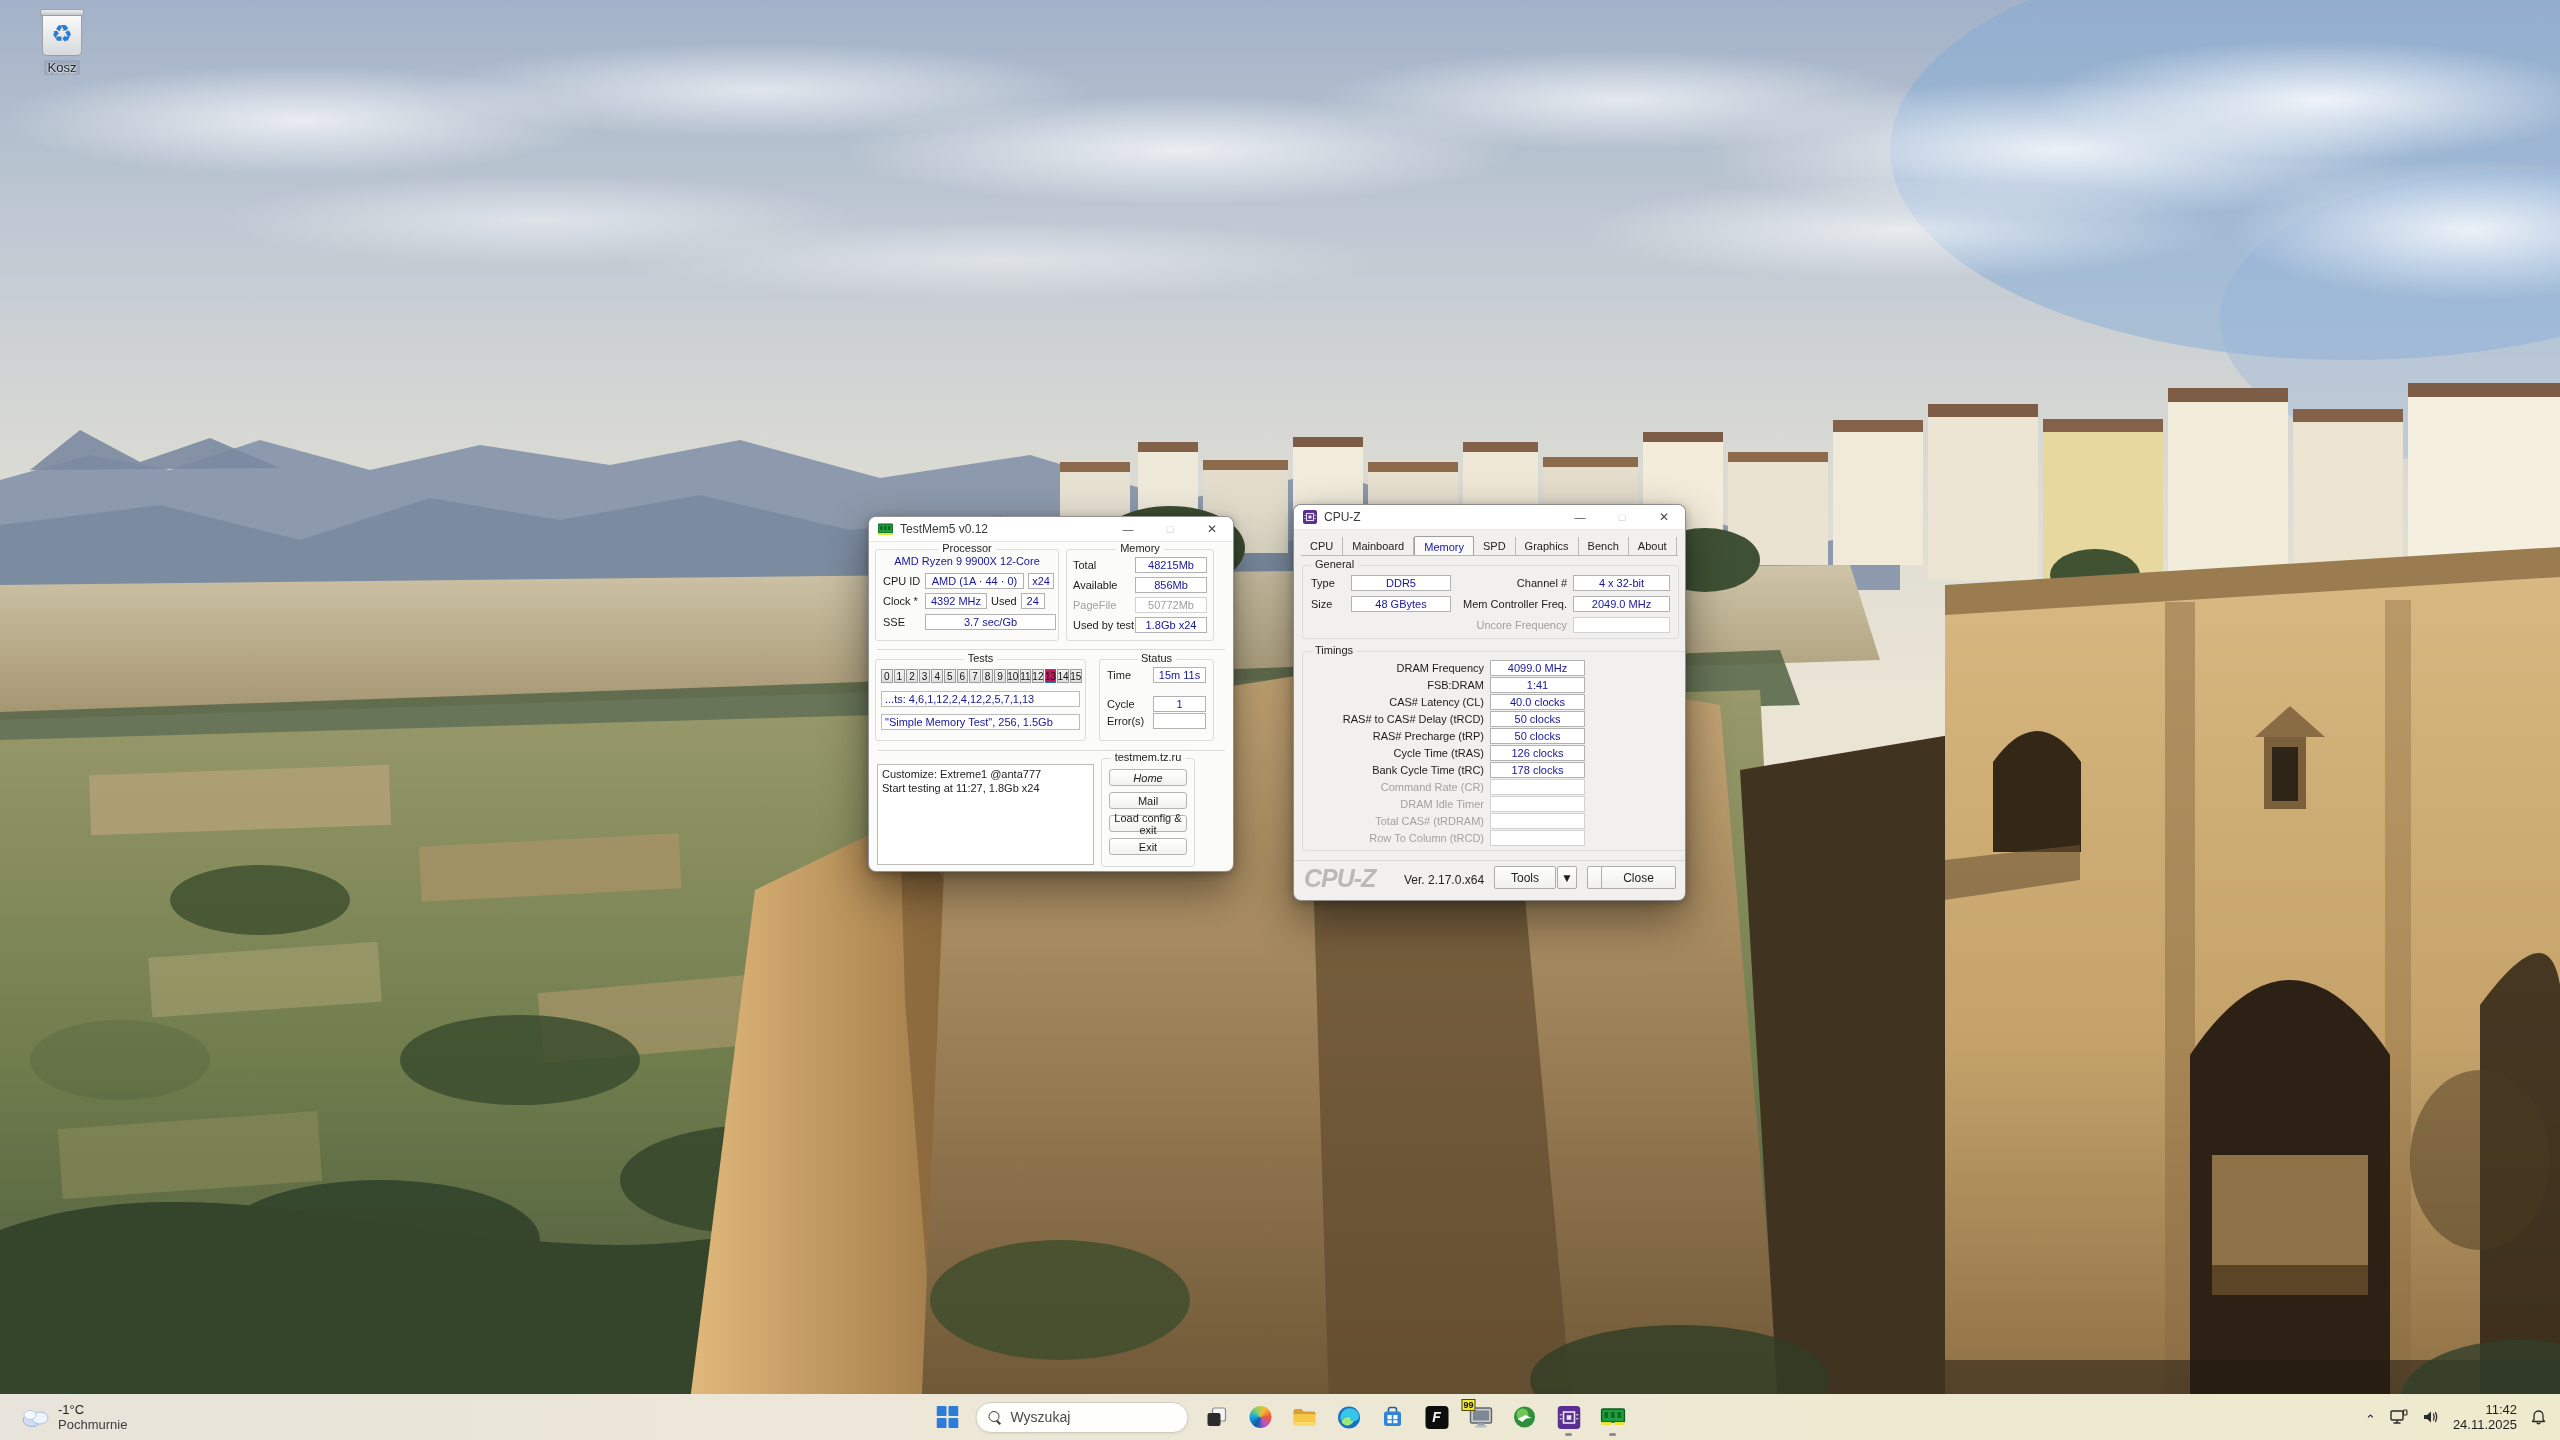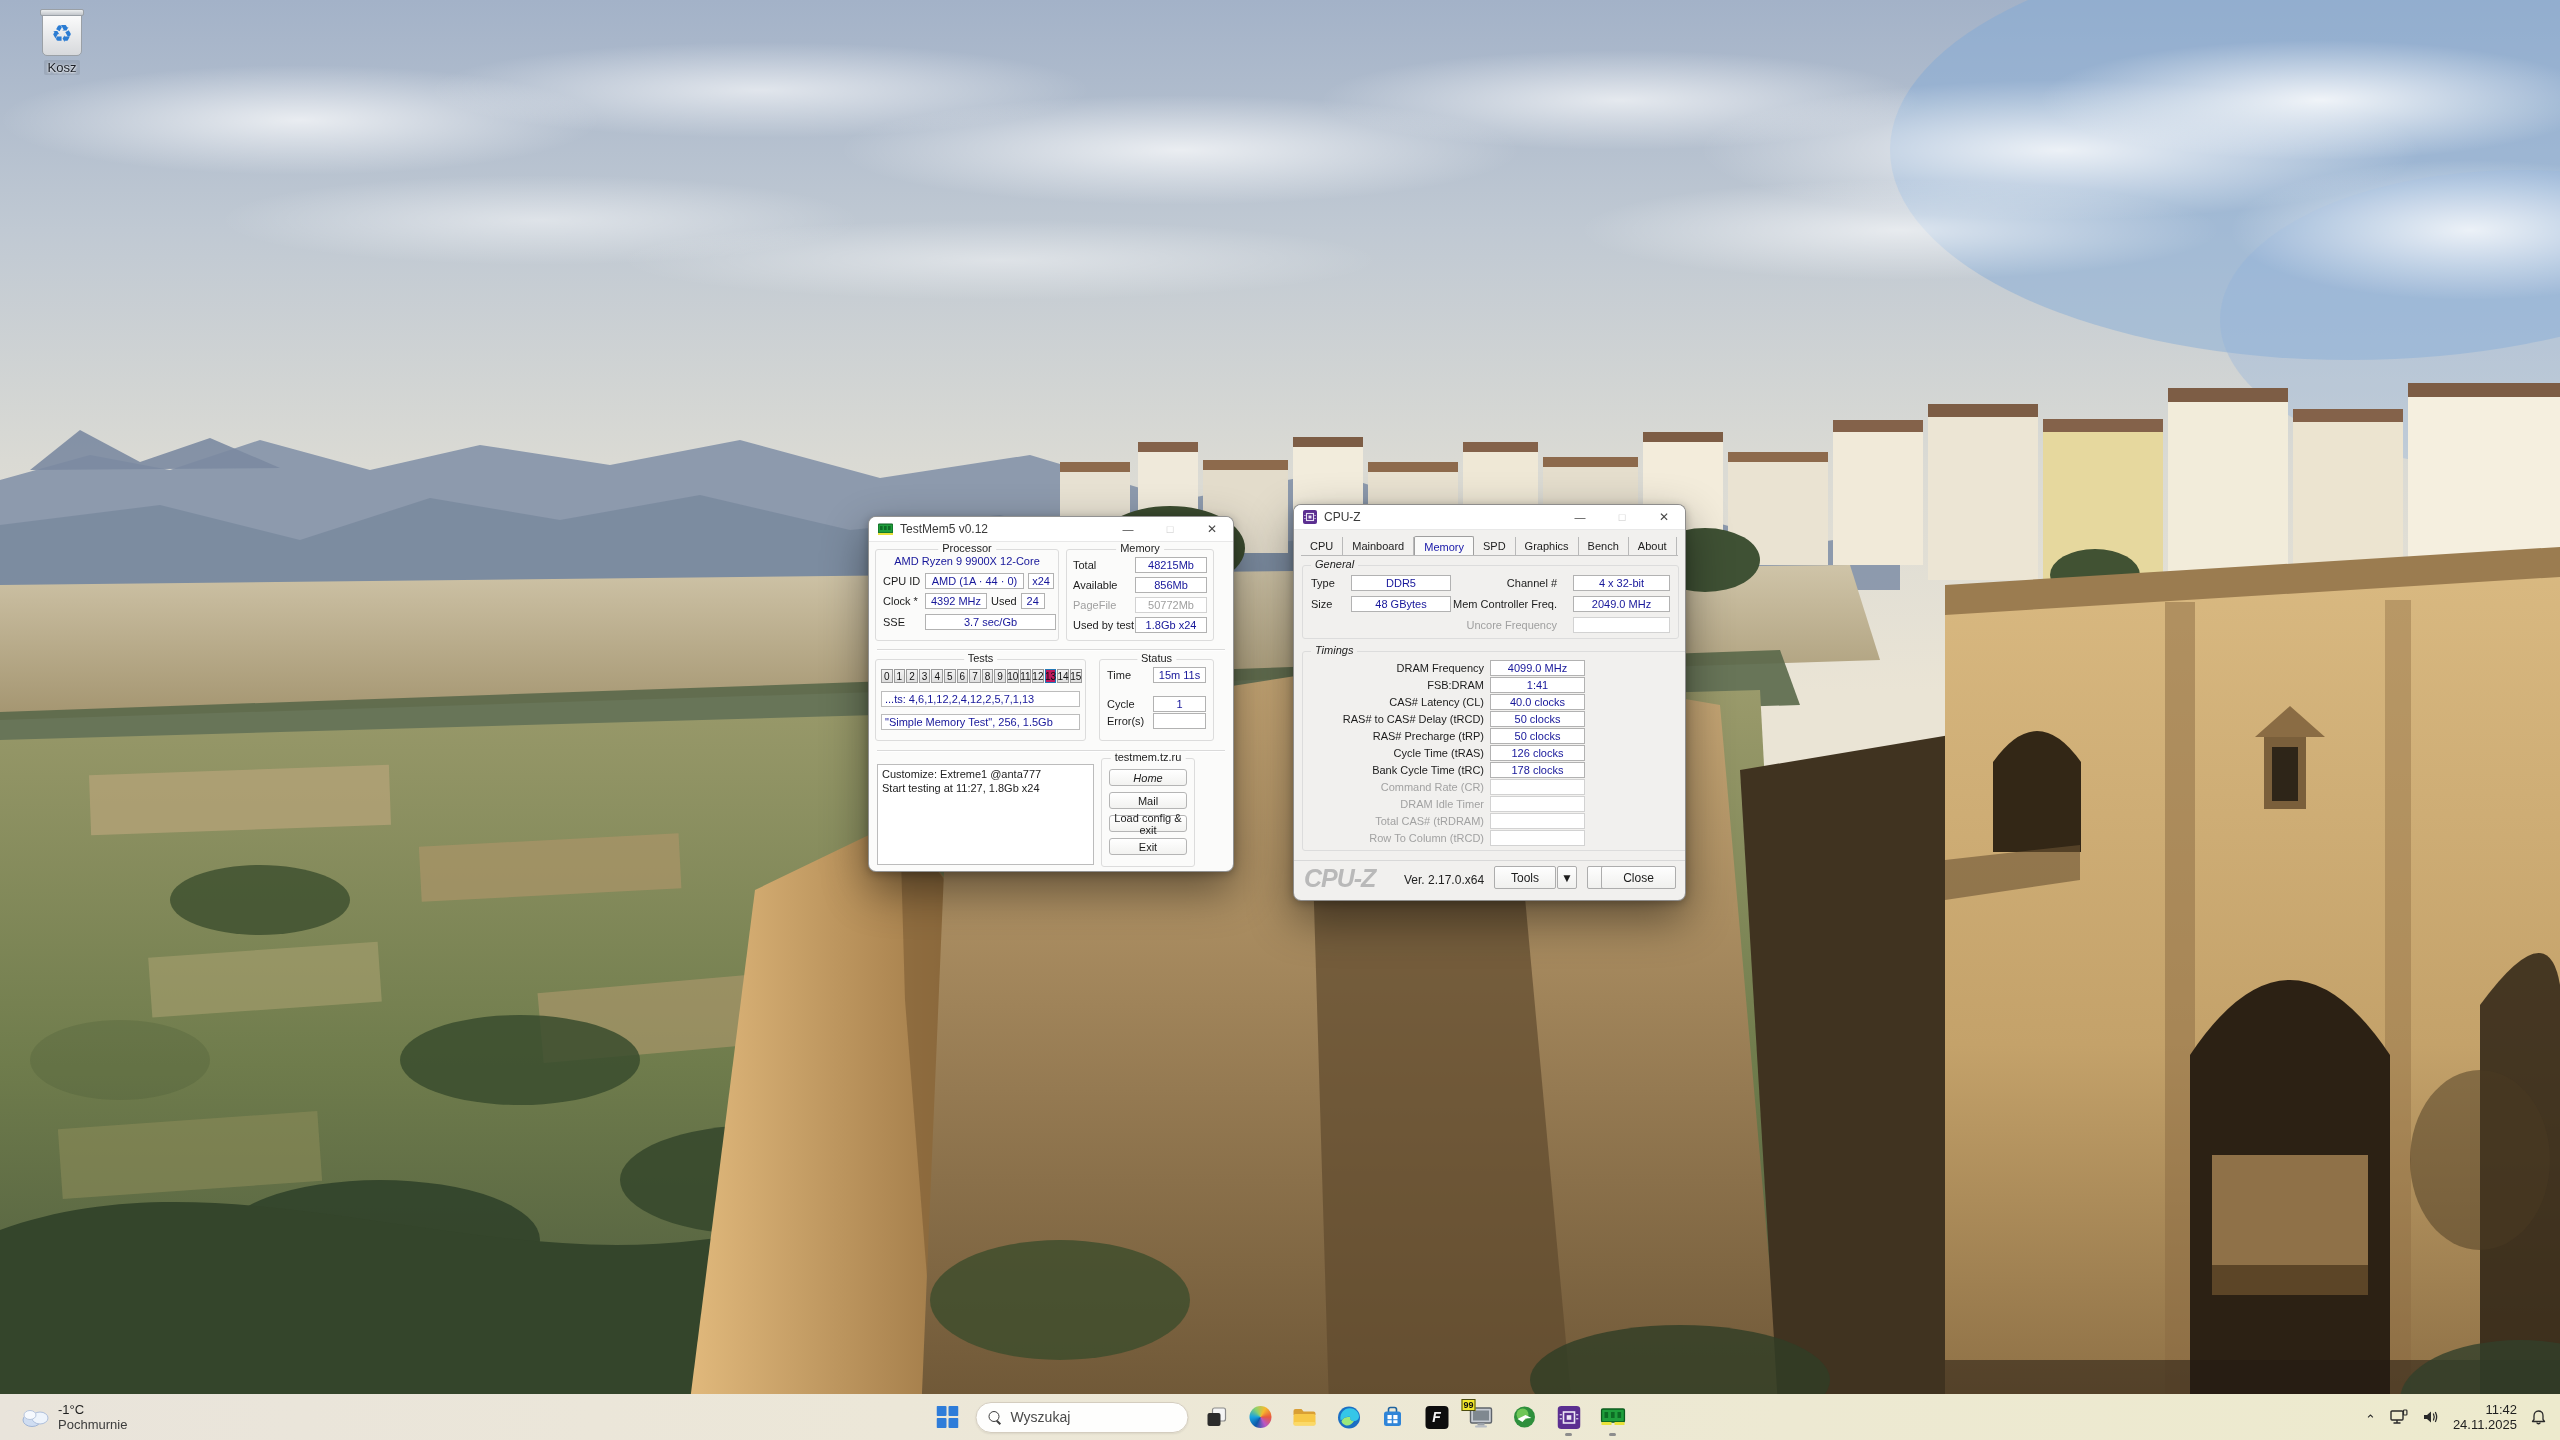--- a/index.html
+++ b/index.html
@@ -22,21 +22,21 @@
   .titlebar .app-icon { width:15px; height:13px; margin-right:7px; flex:0 0 auto; }
   .titlebar .title { font-size:12px; color:#3a3a3a; flex:1 1 auto; white-space:nowrap; }
   .titlebar .controls { display:flex; align-items:center; gap:0; height:100%; }
   .cbtn { width:42px; height:100%; display:flex; align-items:center; justify-content:center; font-size:11px; color:#474747; }
   .cbtn.disabled { color:#c8c8c8; }
   .cbtn.close { font-size:12px; }
 
   .groupbox { position:absolute; border:1px solid #dcdcdc; border-radius:3px; }
   .groupbox > .legend { position:absolute; top:-8px; font-size:11px; color:#1c1c1c; background:inherit; padding:0 4px; white-space:nowrap; }
   .groupbox.center-legend > .legend { left:50%; transform:translateX(-50%); }
-  .groupbox.left-legend > .legend { left:8px;font-style:italic; }
+  .groupbox.left-legend > .legend { left:8px; }
 
   .field { background:#fff; border:1px solid #b2b2b2; color:#16169a; font-size:11px; height:16px; line-height:14px; text-align:center; overflow:hidden; white-space:nowrap; }
   .field.disabled { color:#a0a0a0; border-color:#d2d2d2; }
   .lbl { font-size:11px; color:#1c1c1c; line-height:16px; white-space:nowrap; }
   .lbl.disabled { color:#a0a0a0; }
   .sep { position:absolute; left:8px; right:8px; height:2px; border-top:1px solid #dadada; border-bottom:1px solid #ffffff; }
 
   .pushbtn { background:linear-gradient(#ffffff,#f2f2f0); border:1px solid #b5b5b5; border-radius:3px; font-size:11px; color:#1c1c1c; text-align:center; display:flex; align-items:center; justify-content:center; cursor:default; }
 
   
@@ -64,21 +64,21 @@
   #cpuz { left:1293px; top:504px; width:393px; height:397px; background:#f1f0ee; }
   #cpuz .groupbox { background:#f1f0ee; }
   .tabs { position:absolute; left:7px; top:30px; right:7px; height:20px; display:flex; align-items:flex-end; }
   .tab { font-size:11px; color:#1c1c1c; padding:3px 9px 3px 9px; border-right:1px solid #b9b9b9; line-height:12px; white-space:nowrap; }
   .tab.active { background:#fafaf9; border:1px solid #9f9f9f; border-bottom:none; border-radius:2px 2px 0 0; color:#1616a8; padding-top:4px; margin-bottom:-1px; }
   .tabs-underline { position:absolute; left:7px; right:7px; top:50px; border-top:1px solid #b9b9b9; }
   .cz-general { left:8px; top:60px; width:377px; height:74px; }
   .cz-grow { position:absolute; left:8px; right:8px; display:flex; align-items:center; }
   .cz-grow .l1 { width:40px; }
   .cz-grow .f1 { width:100px; }
-  .cz-grow .l2 { flex:1; text-align:right; padding-right:16px; }
+  .cz-grow .l2 { flex:1; text-align:right; padding-right:6px; }
   .cz-grow .f2 { width:97px; }
   .cz-timings { left:8px; top:146px; width:435px; height:200px; }
   .t-row { position:absolute; left:4px; display:flex; align-items:center; }
   .t-row .t-label { width:183px; text-align:right; padding-right:6px; font-size:11px; color:#1c1c1c; white-space:nowrap; }
   .t-row .t-field { width:95px; }
   .t-row.disabled .t-label { color:#a2a2a2; }
   .t-row.disabled .t-field { color:#a0a0a0; border-color:#d2d2d2; }
   .cz-footer-sep { position:absolute; left:0; right:0; top:355px; border-top:1px solid #d8d8d8; }
   .cz-footer { position:absolute; left:0; right:0; bottom:0; height:41px; }
   .cz-logo { position:absolute; left:10px; top:5px; font-size:25px; font-weight:bold; font-style:italic; color:#b9b9b9; letter-spacing:-1px; }

